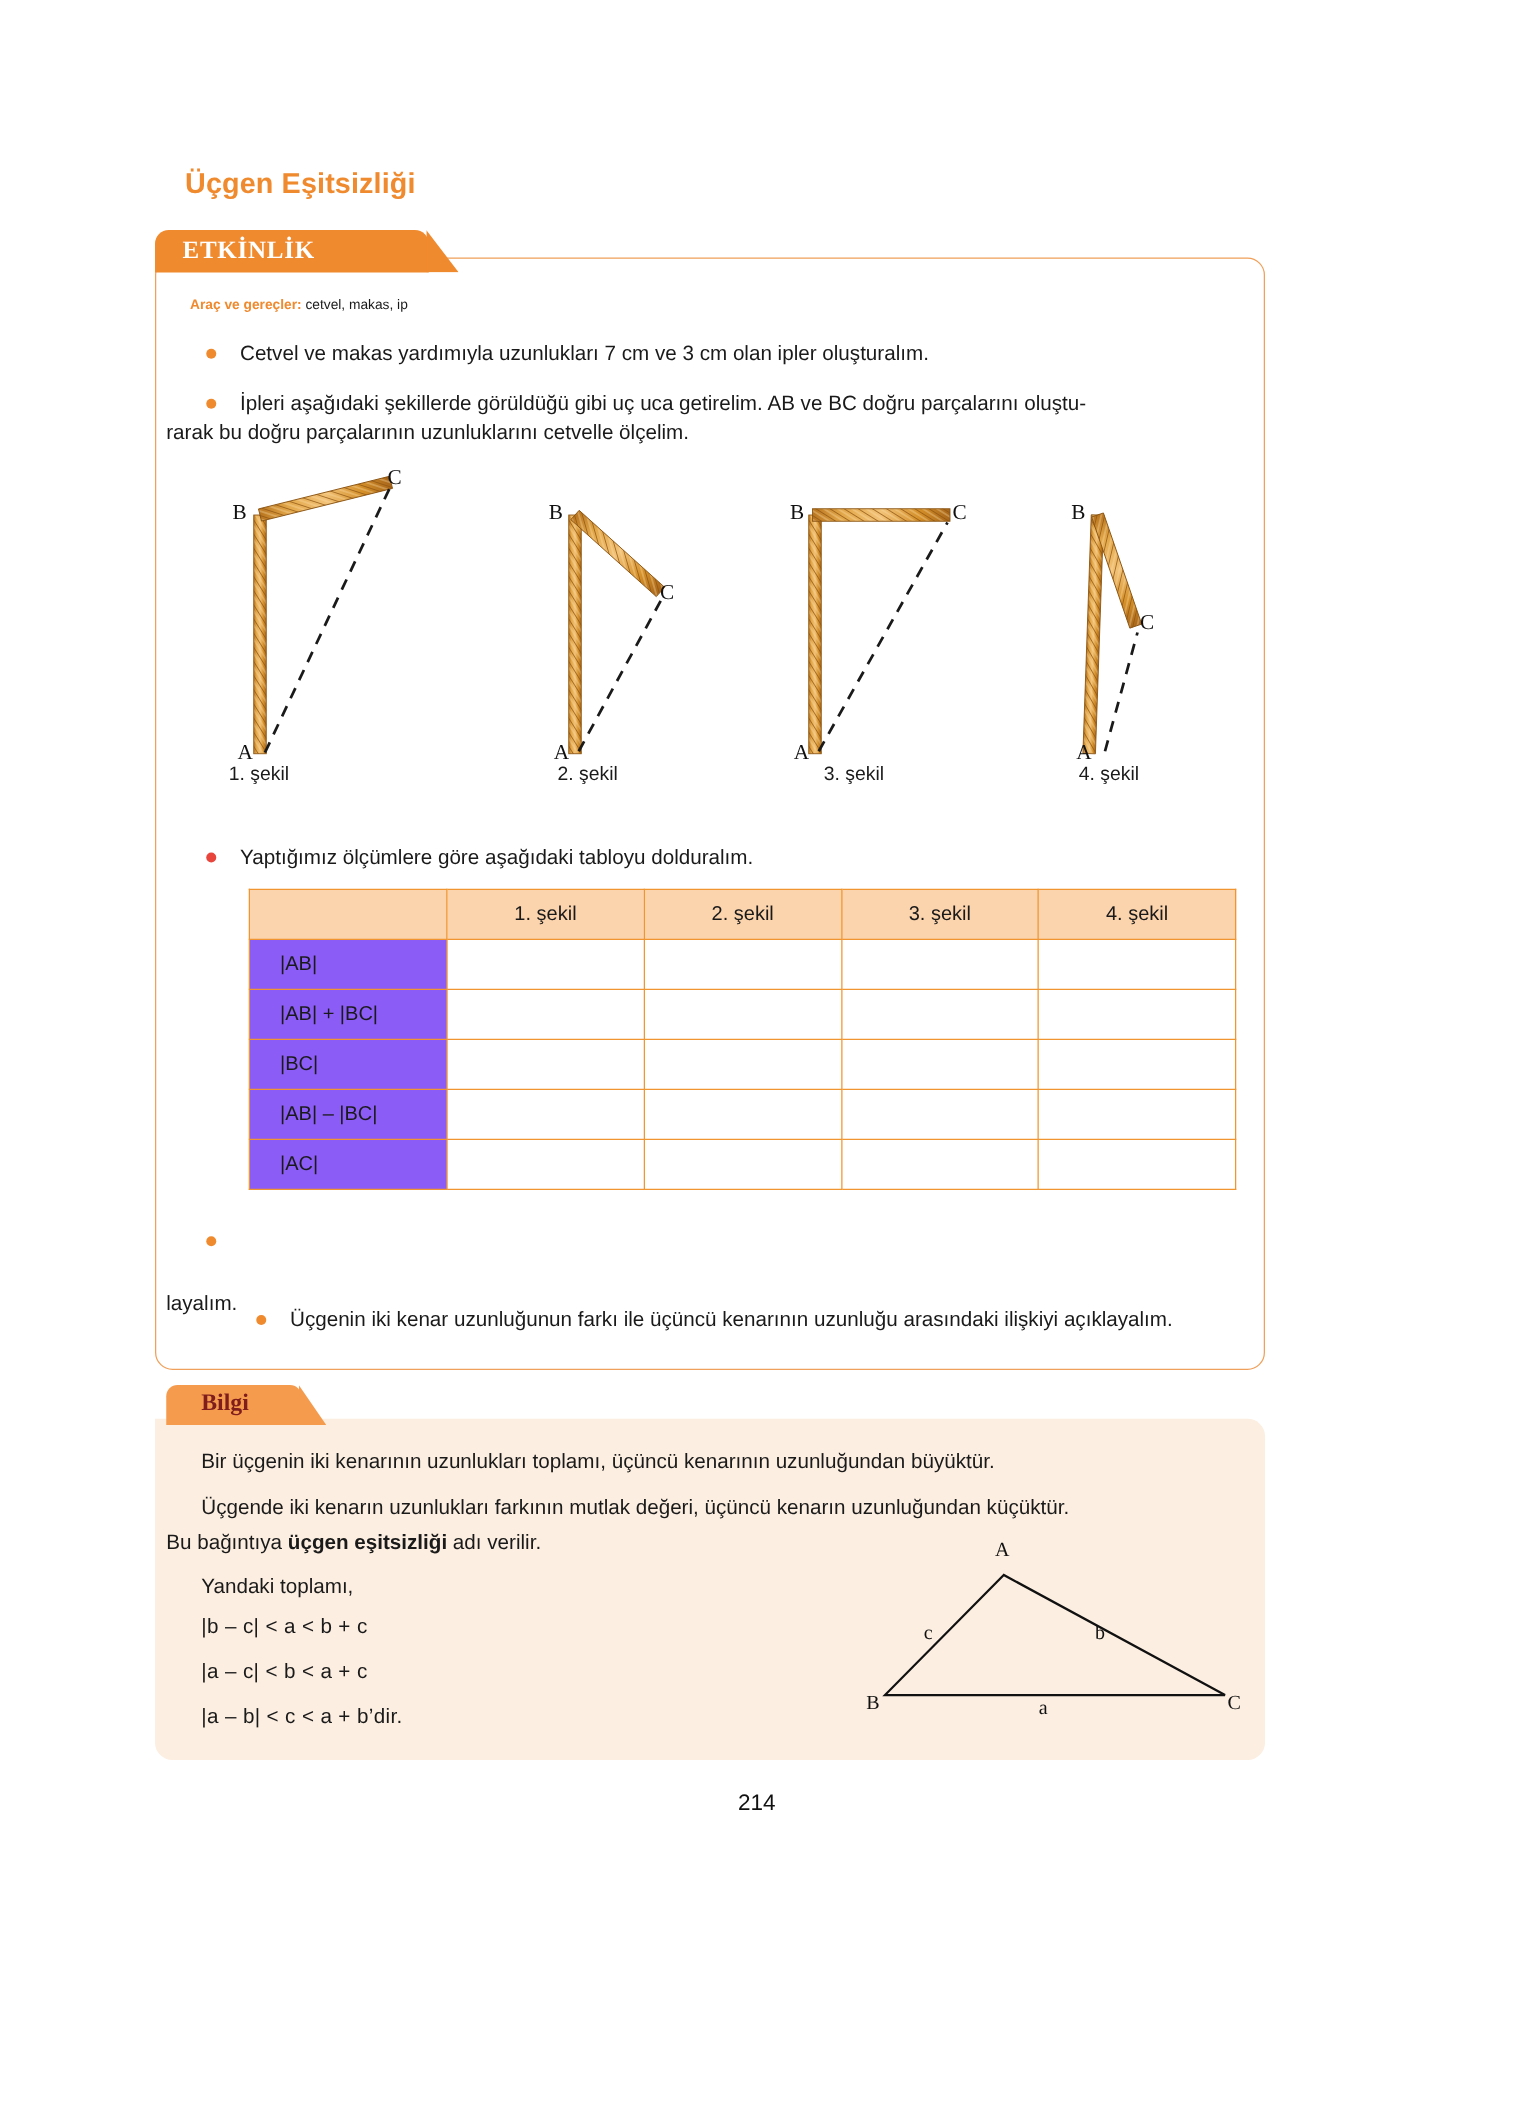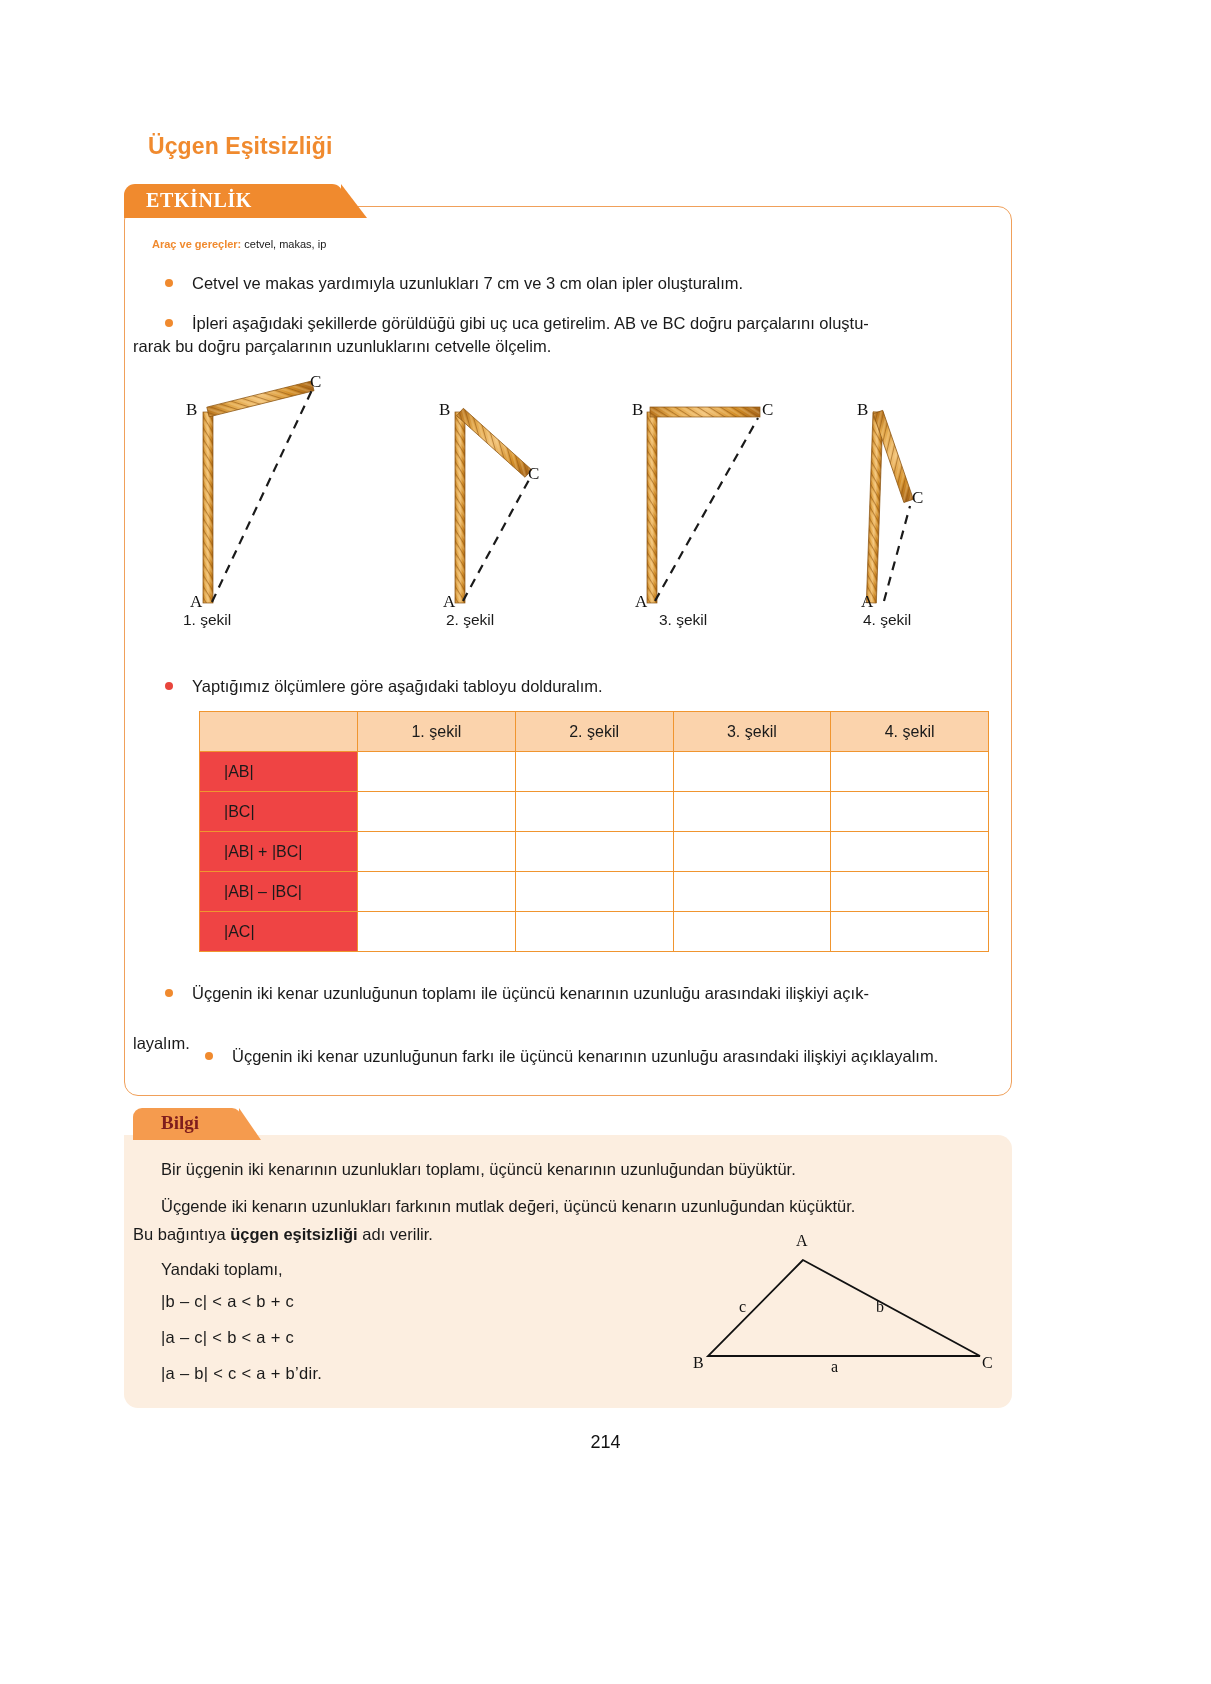--- a/index.html
+++ b/index.html
@@ -152,21 +152,21 @@
   .data-table thead th {
     background: #FBD3AC;
     font-weight: normal;
     text-align: center;
     font-size: 16px;
   }
   .data-table .rowhead {
     width: 158px;
     text-align: left;
     padding-left: 24px;
-    background: #ef4444;
+    background: #8b5cf6;
     font-weight: normal;
   }
   .data-table td.blank { background: #ffffff; }
 
   
   .bilgi-card {
     position: absolute;
     left: 124px;
     top: 1135px;
     width: 888px;
@@ -403,28 +403,28 @@
   </thead>
   <tbody>
     <tr>
       <td class="rowhead">|AB|</td>
       <td class="blank"></td>
       <td class="blank"></td>
       <td class="blank"></td>
       <td class="blank"></td>
     </tr>
     <tr>
+      <td class="rowhead">|AB| + |BC|</td>
+      <td class="blank"></td>
+      <td class="blank"></td>
+      <td class="blank"></td>
+      <td class="blank"></td>
+    </tr>
+    <tr>
       <td class="rowhead">|BC|</td>
-      <td class="blank"></td>
-      <td class="blank"></td>
-      <td class="blank"></td>
-      <td class="blank"></td>
-    </tr>
-    <tr>
-      <td class="rowhead">|AB| + |BC|</td>
       <td class="blank"></td>
       <td class="blank"></td>
       <td class="blank"></td>
       <td class="blank"></td>
     </tr>
     <tr>
       <td class="rowhead">|AB| – |BC|</td>
       <td class="blank"></td>
       <td class="blank"></td>
       <td class="blank"></td>
@@ -435,21 +435,20 @@
       <td class="blank"></td>
       <td class="blank"></td>
       <td class="blank"></td>
       <td class="blank"></td>
     </tr>
   </tbody>
 </table>
 
 <div class="bullet-row b4">
   <span class="bullet-dot dot-pos"></span>
-  <span>Üçgenin iki kenar uzunluğunun toplamı ile üçüncü kenarının uzunluğu arasındaki ilişkiyi açık-</span>
 </div>
 <div class="b4-cont">layalım.</div>
 
 <div class="bullet-row b5">
   <span class="bullet-dot dot-pos"></span>
   <span>Üçgenin iki kenar uzunluğunun farkı ile üçüncü kenarının uzunluğu arasındaki ilişkiyi açıklayalım.</span>
 </div>
 
 <div class="bilgi-card"></div>
 <div class="tab-bilgi">

